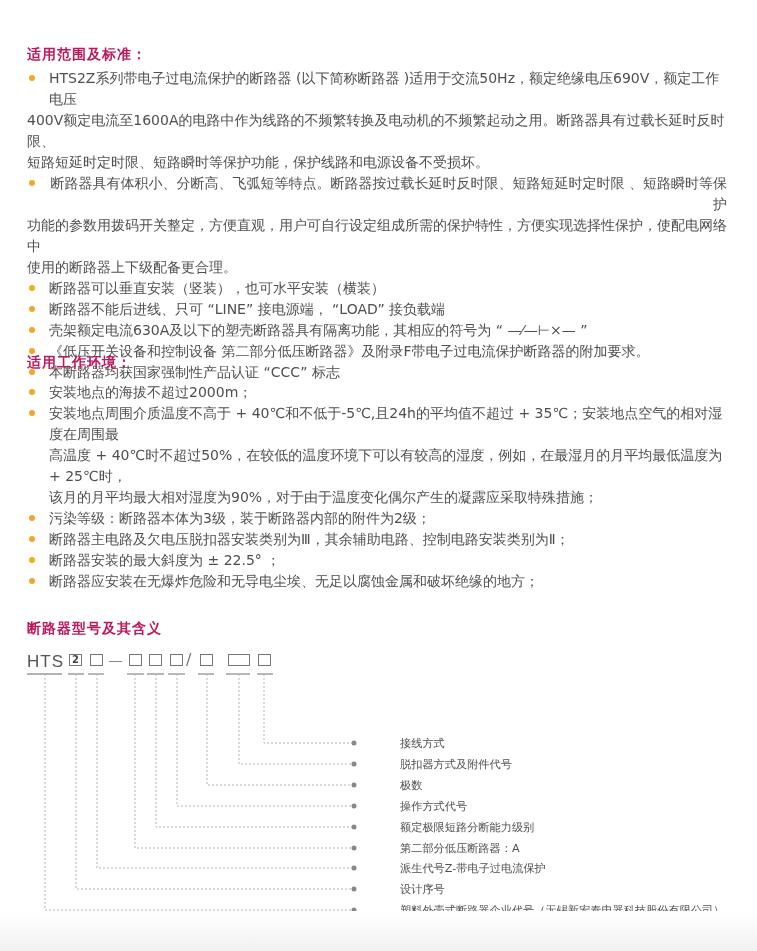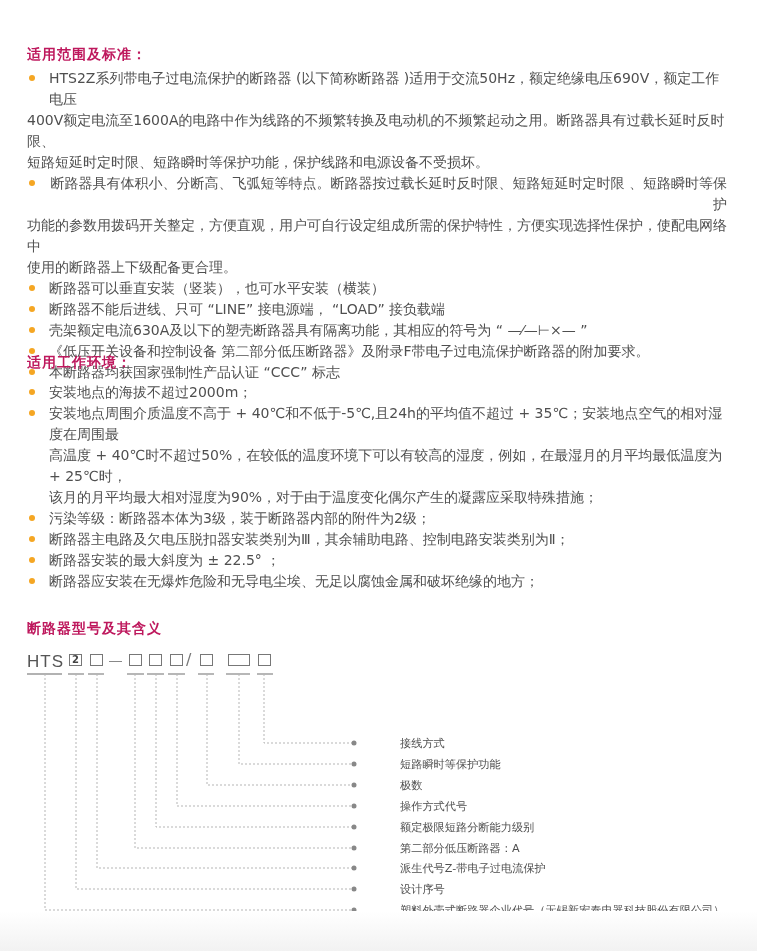--- a/index.html
+++ b/index.html
@@ -147,21 +147,21 @@
   <div class="code-dash" style="left:109px; width:13px;"></div>
   <div class="code-box" style="left:129px; width:13px;"></div>
   <div class="code-box" style="left:149px; width:13px;"></div>
   <div class="code-box" style="left:170px; width:13px;"></div>
   <div class="code-slash" style="left:186px;">/</div>
   <div class="code-box" style="left:200px; width:13px;"></div>
   <div class="code-box" style="left:228px; width:22px;"></div>
   <div class="code-box" style="left:258px; width:13px;"></div>
 
   <div class="legend-label" style="top:96px;">接线方式</div>
-  <div class="legend-label" style="top:117px;">短路瞬时等保护功能</div>
+  <div class="legend-label" style="top:117px;">脱扣器方式及附件代号</div>
   <div class="legend-label" style="top:138px;">极数</div>
   <div class="legend-label" style="top:159px;">操作方式代号</div>
   <div class="legend-label" style="top:180px;">额定极限短路分断能力级别</div>
   <div class="legend-label" style="top:201px;">第二部分低压断路器：A</div>
   <div class="legend-label" style="top:221px;text-align:right;">派生代号Z-带电子过电流保护</div>
   <div class="legend-label" style="top:242px;">设计序号</div>
   <div class="legend-label" style="top:263px;">塑料外壳式断路器企业代号（无锡新宏泰电器科技股份有限公司）</div>
 </div>
 
 <div class="bottom-fade"></div>

